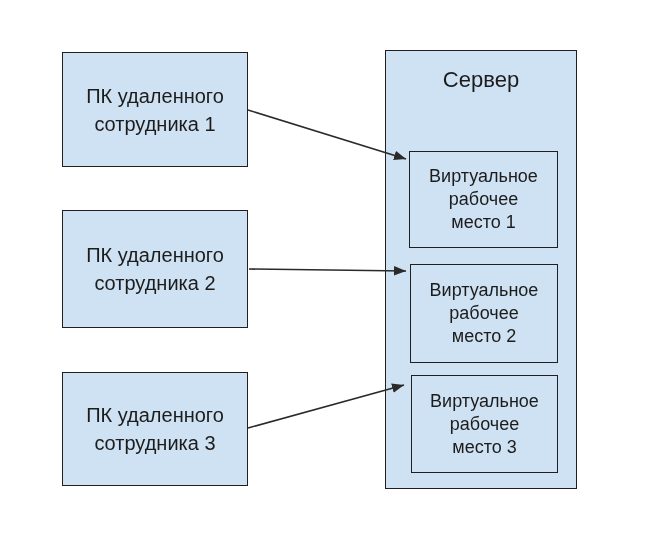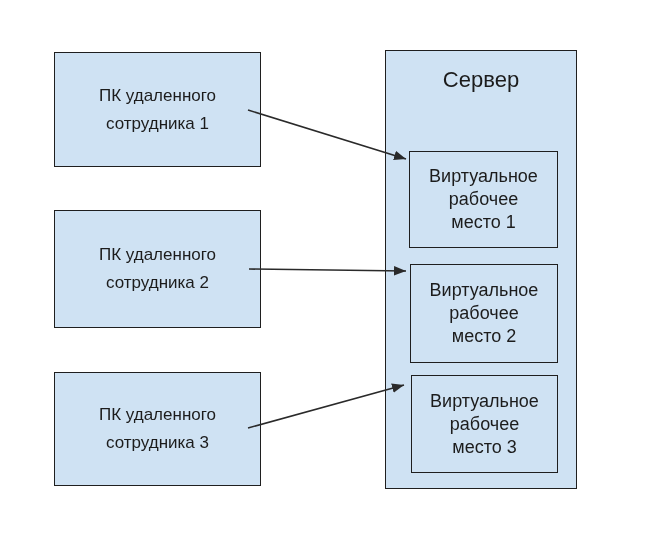--- a/index.html
+++ b/index.html
@@ -17,24 +17,24 @@
     background: #cfe2f3;
     border: 1.5px solid #1f1f1f;
     display: flex;
     align-items: center;
     justify-content: center;
     text-align: center;
     color: #1c1c1c;
   }
   .node-label { white-space: pre-line; }
   .client {
-    left: 54px;
-    width: 207px;
+    left: 62px;
+    width: 186px;
     height: 115px;
-    font-size: 17px;
+    font-size: 20px;
     line-height: 28px;
   }
   .c1 { top: 52px; }
   .c2 { top: 210px; height: 118px; }
   .c3 { top: 372px; height: 114px; }
   .server {
     position: absolute;
     left: 385px;
     top: 50px;
     width: 192px;

